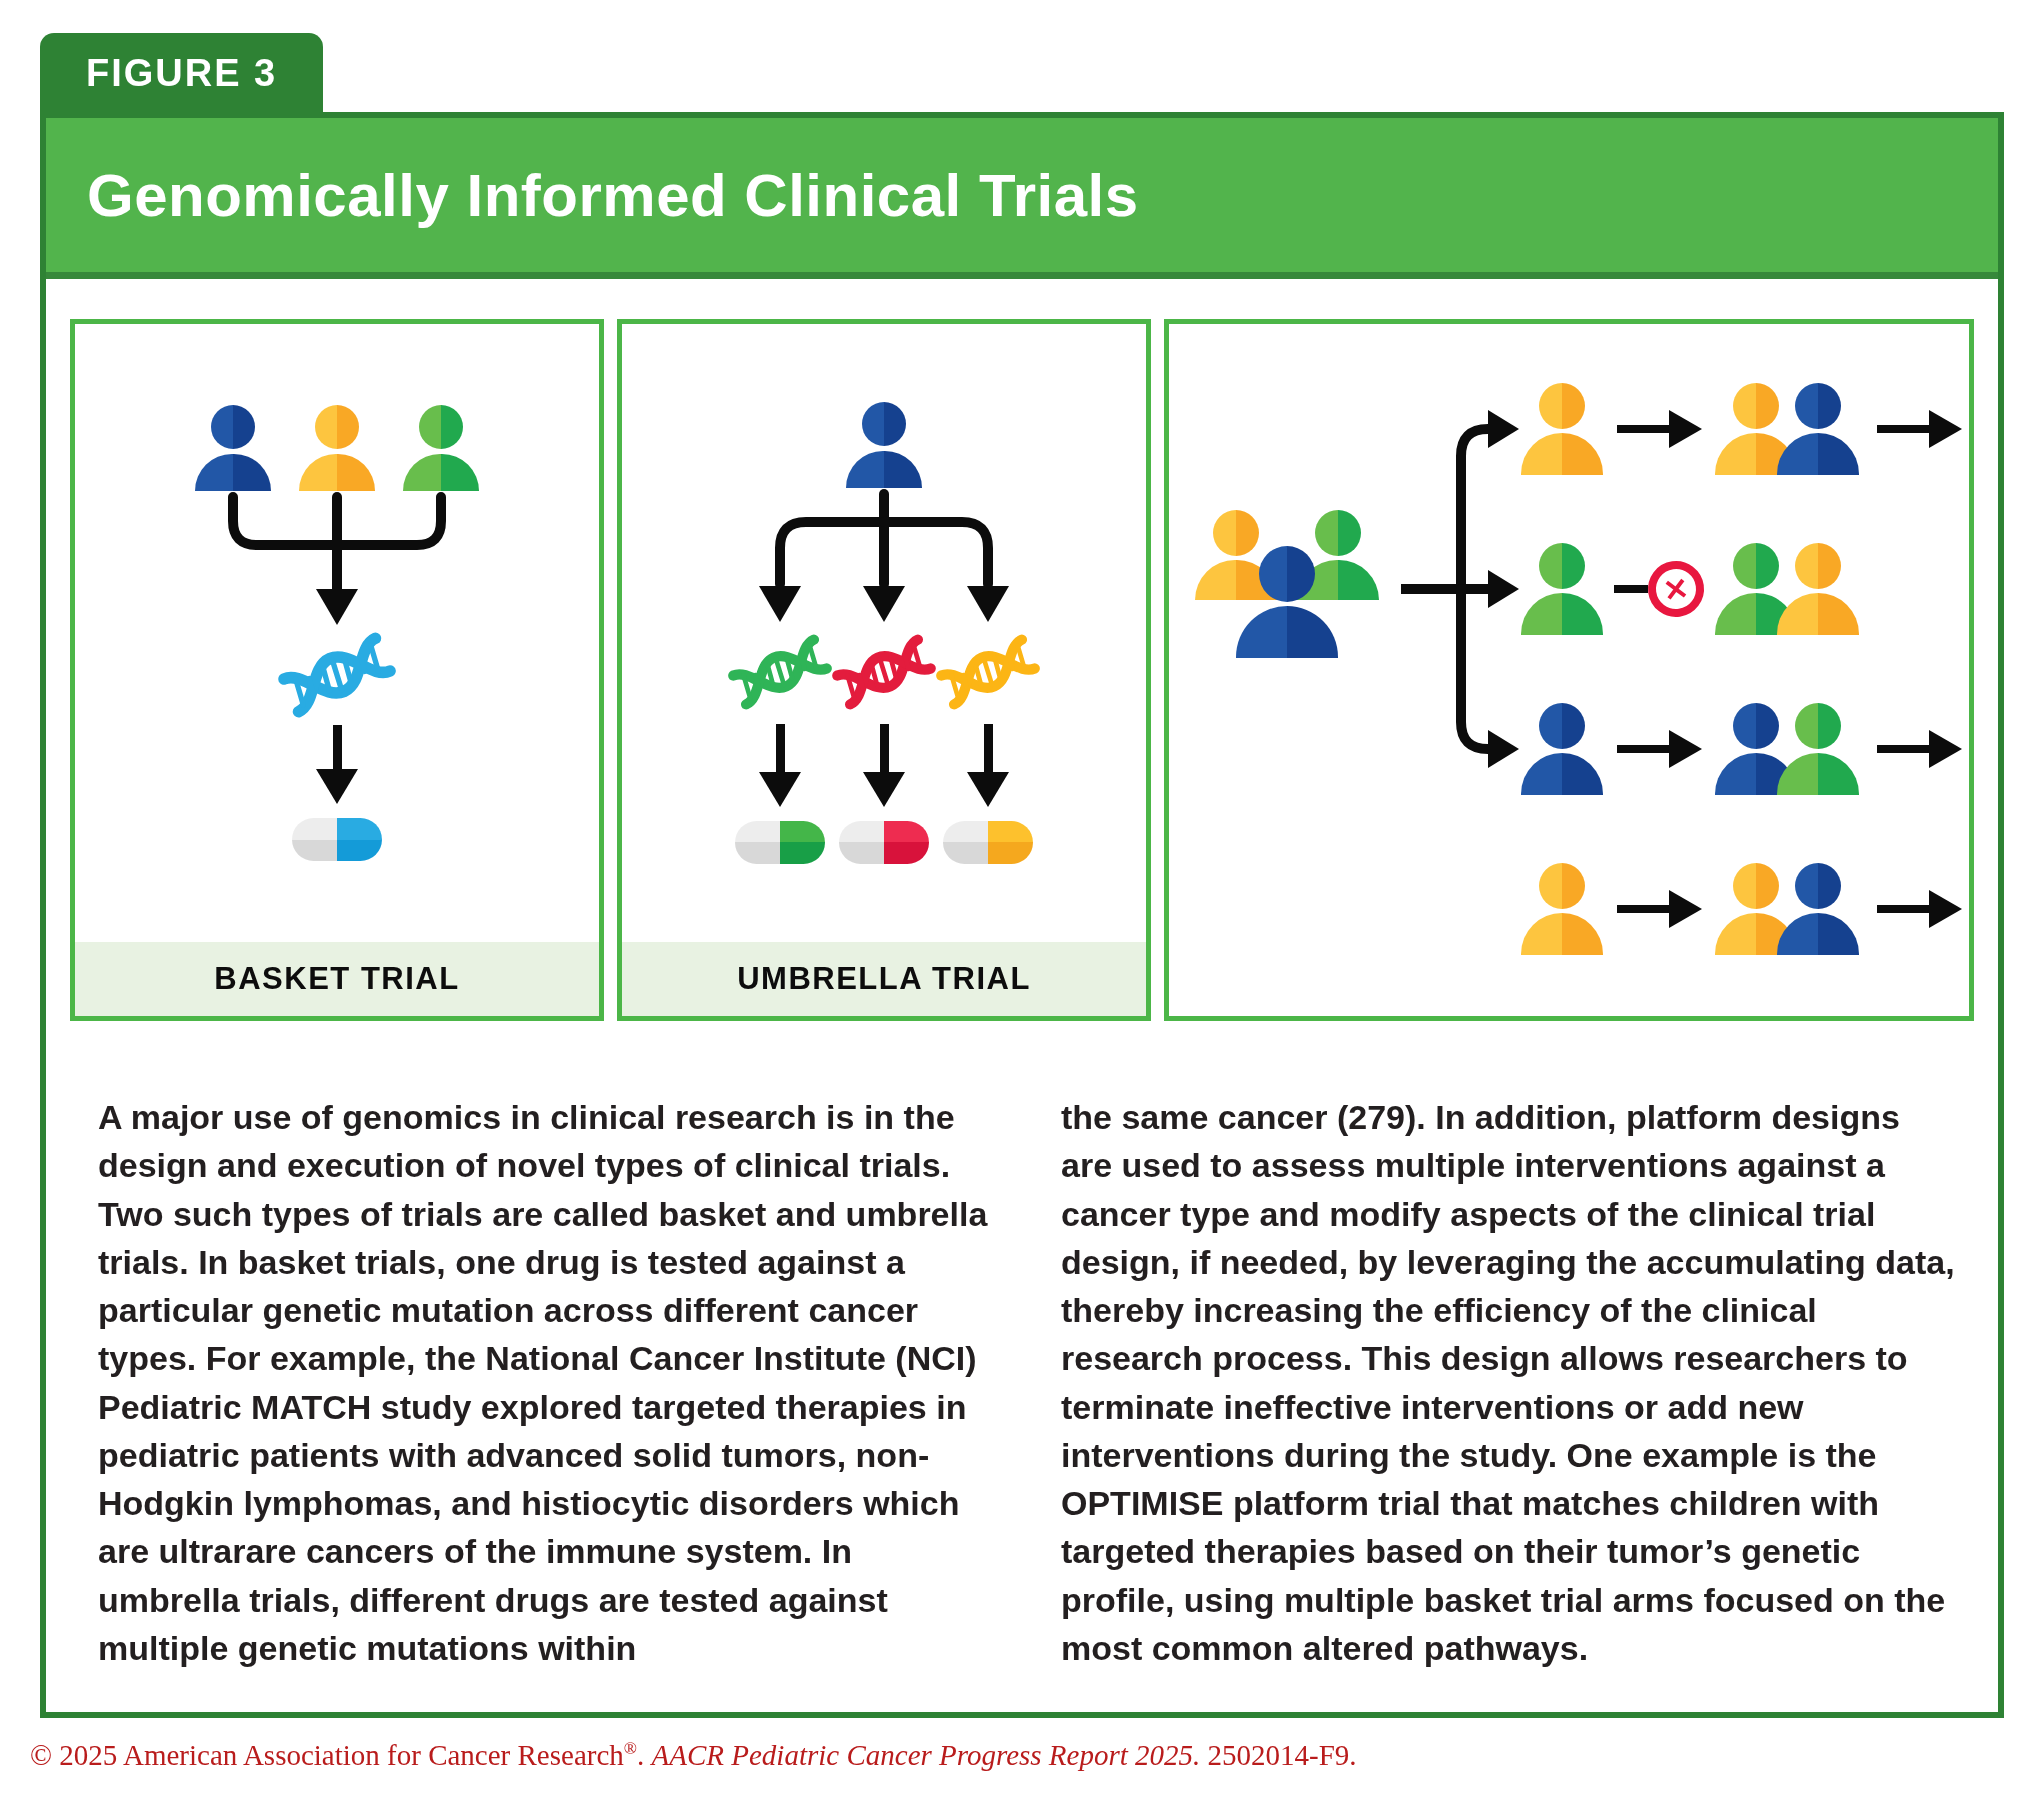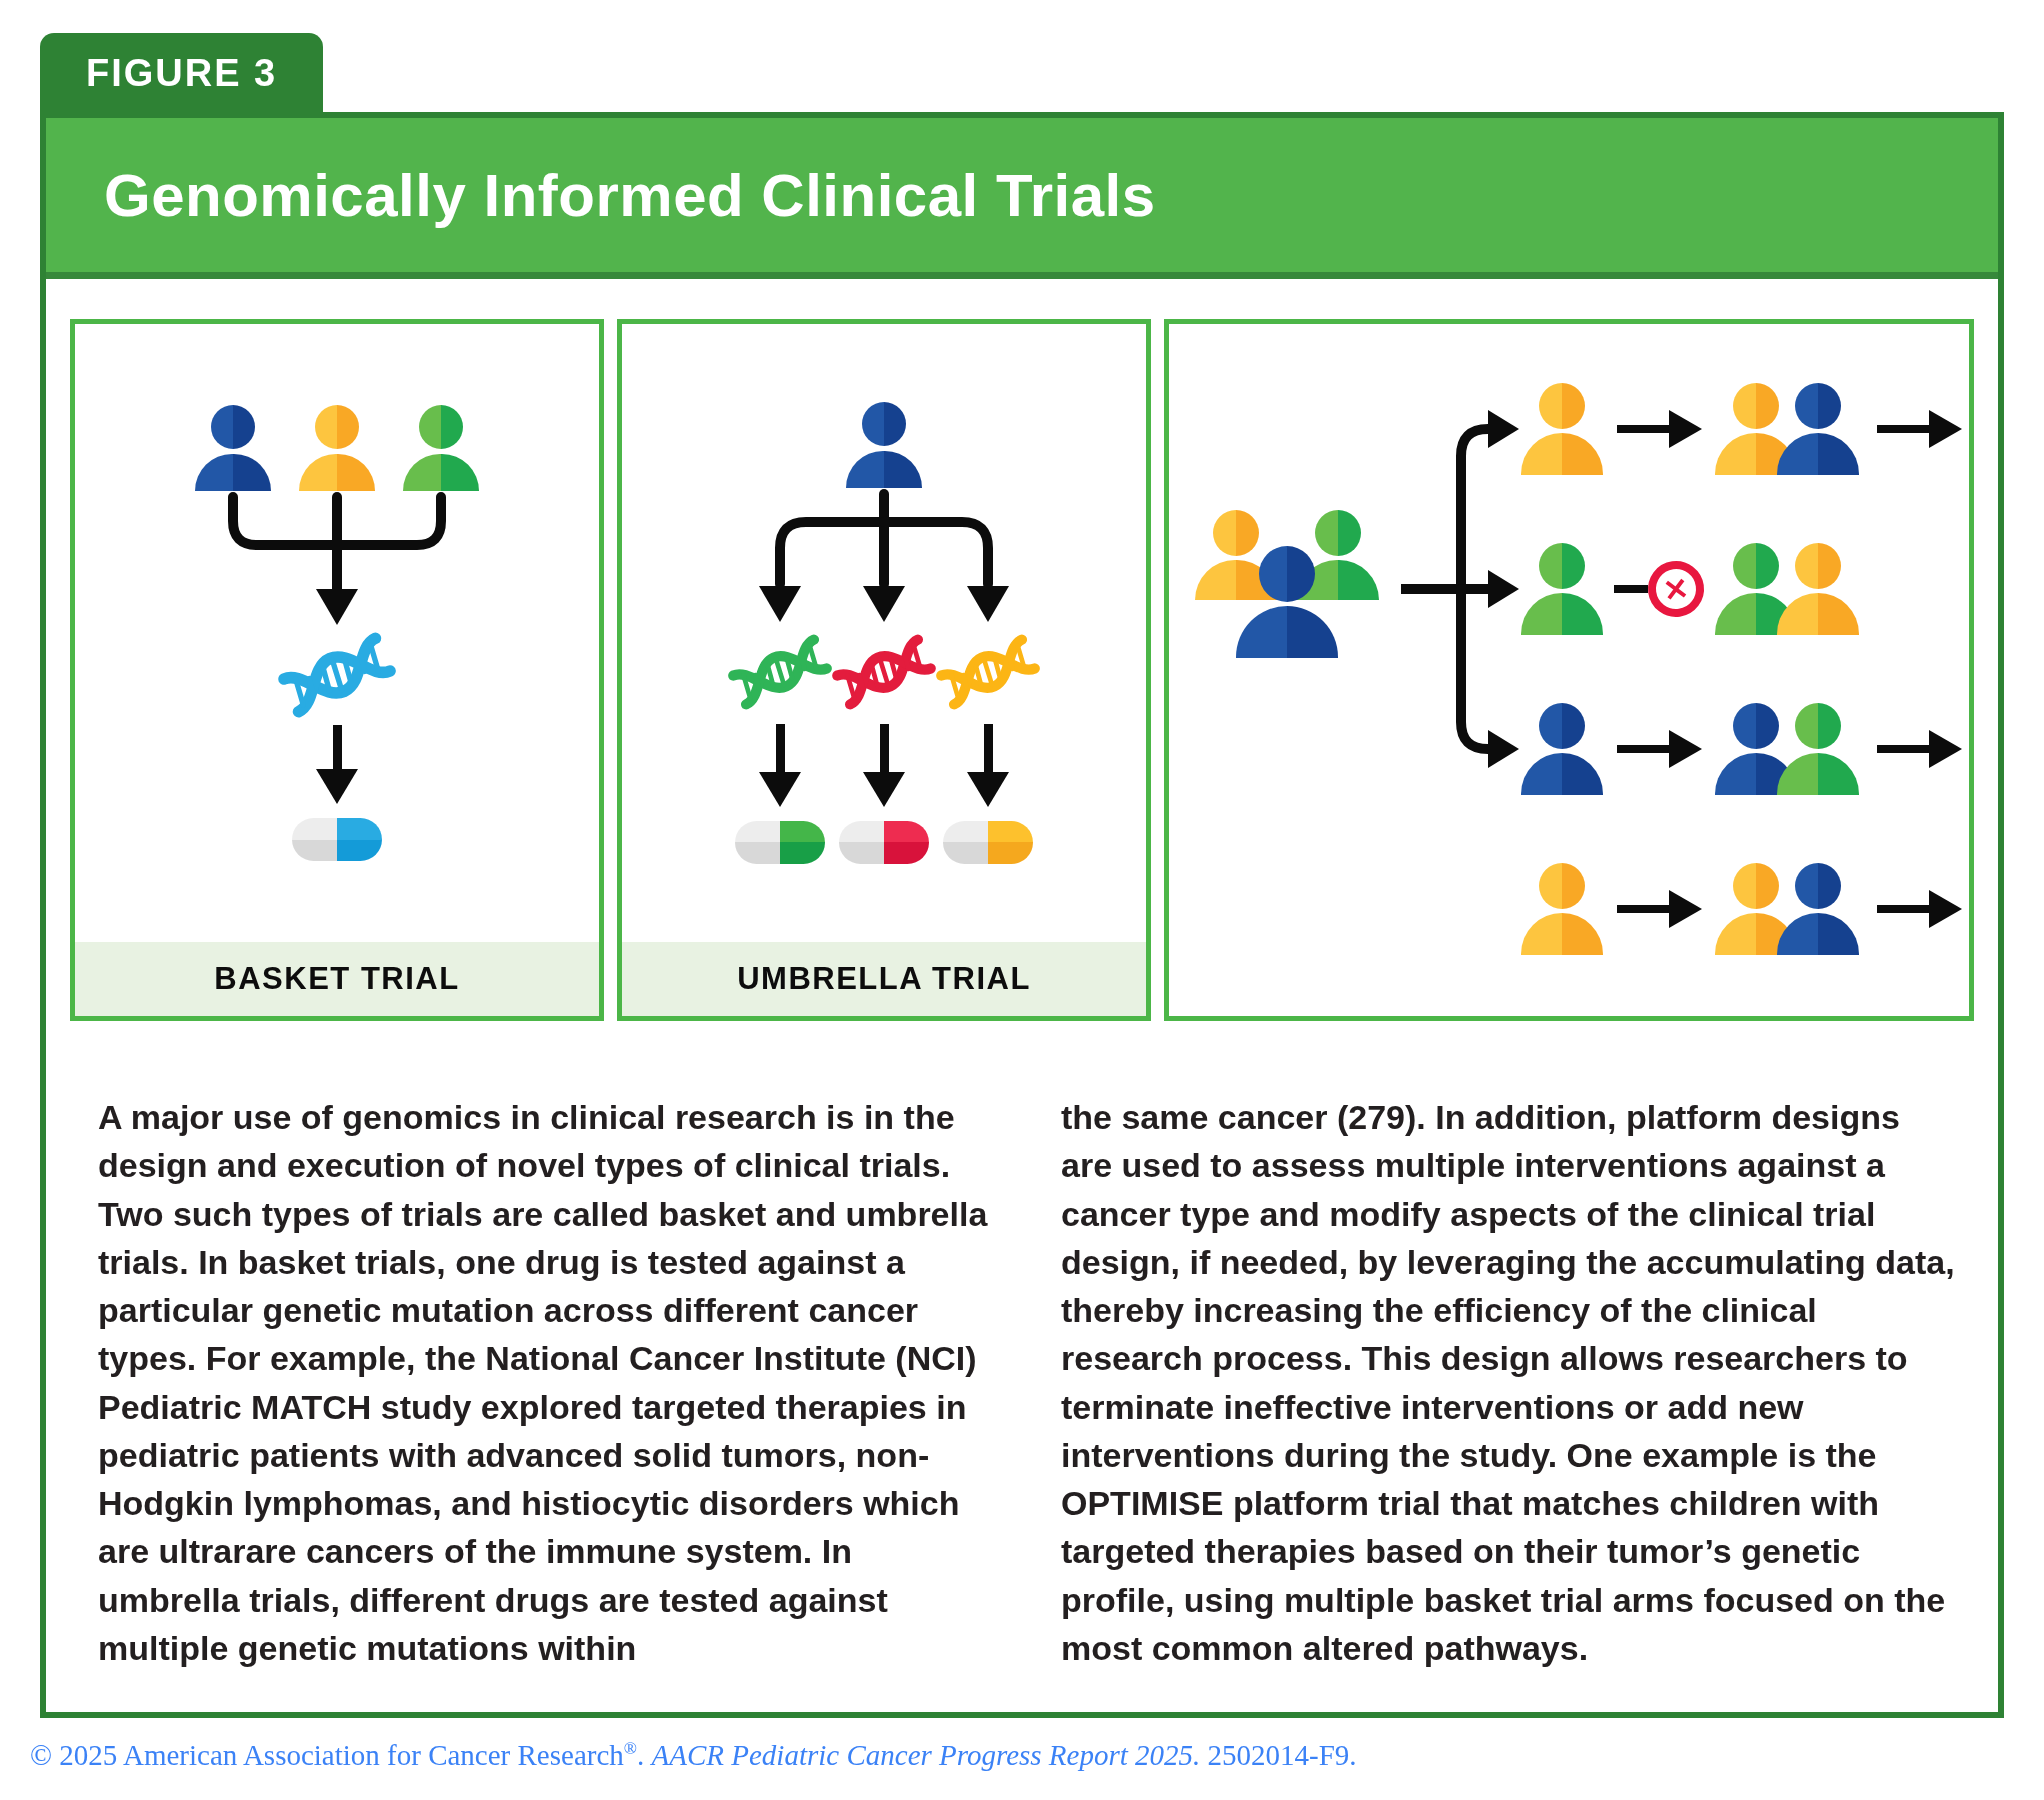--- a/index.html
+++ b/index.html
@@ -15,21 +15,21 @@
   }
   .figure-box{
     position:absolute;left:40px;top:112px;width:1964px;height:1606px;
     border:6px solid #2e8234;background:#fff;box-sizing:border-box;
   }
   .banner{
     height:154px;background:#52b44c;border-bottom:7px solid #37883b;
     display:flex;align-items:center;
   }
   .banner h1{
-    margin:0;padding-left:58px;color:#fff;font-size:60px;font-weight:800;letter-spacing:.5px;
+    margin:0;padding-left:41px;color:#fff;font-size:60px;font-weight:800;letter-spacing:.5px;
   }
   
   .panels{display:flex;gap:13px;padding:40px 24px 0 24px;box-sizing:border-box;}
   .panel{
     border:5px solid #4cb648;background:#fff;height:702px;box-sizing:border-box;
     display:flex;flex-direction:column;
   }
   .panel.w-s{width:581px;}
   .panel.w-l{flex:1;}
   .panel-content{flex:1;display:flex;flex-direction:column;align-items:center;justify-content:center;}
@@ -94,21 +94,21 @@
   .xbadge{
     width:40px;height:40px;border:8px solid #e8173f;border-radius:50%;background:#fff;
     color:#e8173f;display:flex;align-items:center;justify-content:center;
     font-size:30px;font-weight:bold;transform:rotate(-8deg);
   }
   
   .body-text{display:flex;gap:66px;padding:72px 40px 0 52px;font-size:34px;line-height:1.42;color:#231f20;}
   .body-text p{margin:0;flex:1;font-weight:bold;}
   .credit{
     position:absolute;left:30px;top:1738px;font-family:"Liberation Serif",serif;
-    font-size:29px;color:#3b82f6;
+    font-size:29px;color:#b91c1c;
   }
   .credit sup{font-size:60%;}
   .credit i{font-style:italic;}
 </style>
 </head>
 <body>
 
 <svg width="0" height="0" style="position:absolute" aria-hidden="true">
   <symbol id="dna-sym" viewBox="0 0 132 64">
     <g fill="none" stroke="currentColor" stroke-linecap="round">

